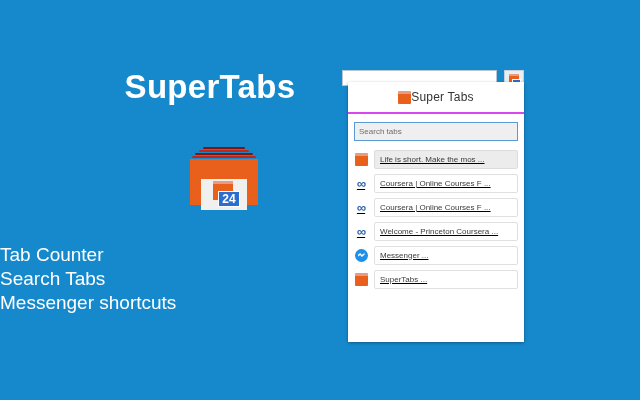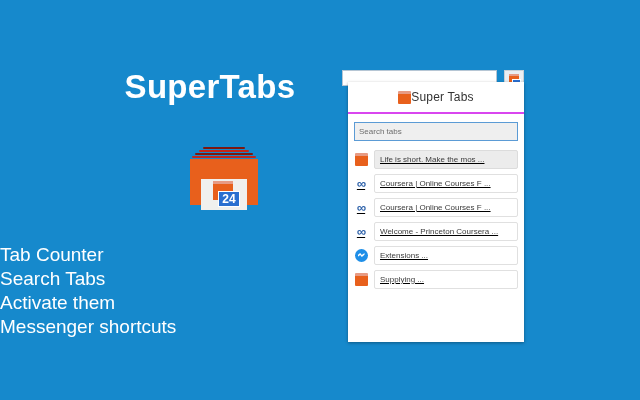--- a/index.html
+++ b/index.html
@@ -313,21 +313,20 @@
         <div class="logo-inner-lid"></div>
         <div class="logo-inner-box"></div>
         <div class="logo-badge">24</div>
       </div>
     </div>
   </div>
 
   <div class="promo-features">
     <div>Tab Counter</div>
     <div>Search Tabs</div>
-    <div>Activate them</div>
     <div>Messenger shortcuts</div>
   </div>
 
   <div class="browser">
     <div class="omnibox" value=""></div>
     <div class="toolbar-btn">
       <div class="toolbar-icon">
         <div class="ti-lid"></div>
         <div class="ti-box"></div>
         <div class="ti-badge"></div>
@@ -379,29 +378,29 @@
         <div class="tab-favicon">
           <span class="ico-coursera">∞</span>
         </div>
         <div class="tab-label">Welcome - Princeton Coursera ...</div>
       </div>
 
       <div class="tab-row">
         <div class="tab-favicon">
           <span class="ico-messenger"></span>
         </div>
-        <div class="tab-label">Extensions ...</div>
+        <div class="tab-label">Messenger ...</div>
       </div>
 
 
       <div class="tab-row">
         <div class="tab-favicon">
           <div class="boxicon">
             <div class="lid"></div>
             <div class="body"></div>
           </div>
         </div>
-        <div class="tab-label">Supplying ...</div>
+        <div class="tab-label">SuperTabs ...</div>
       </div>
 
     </div>
   </div>
 </div>
 
 </body></html>

